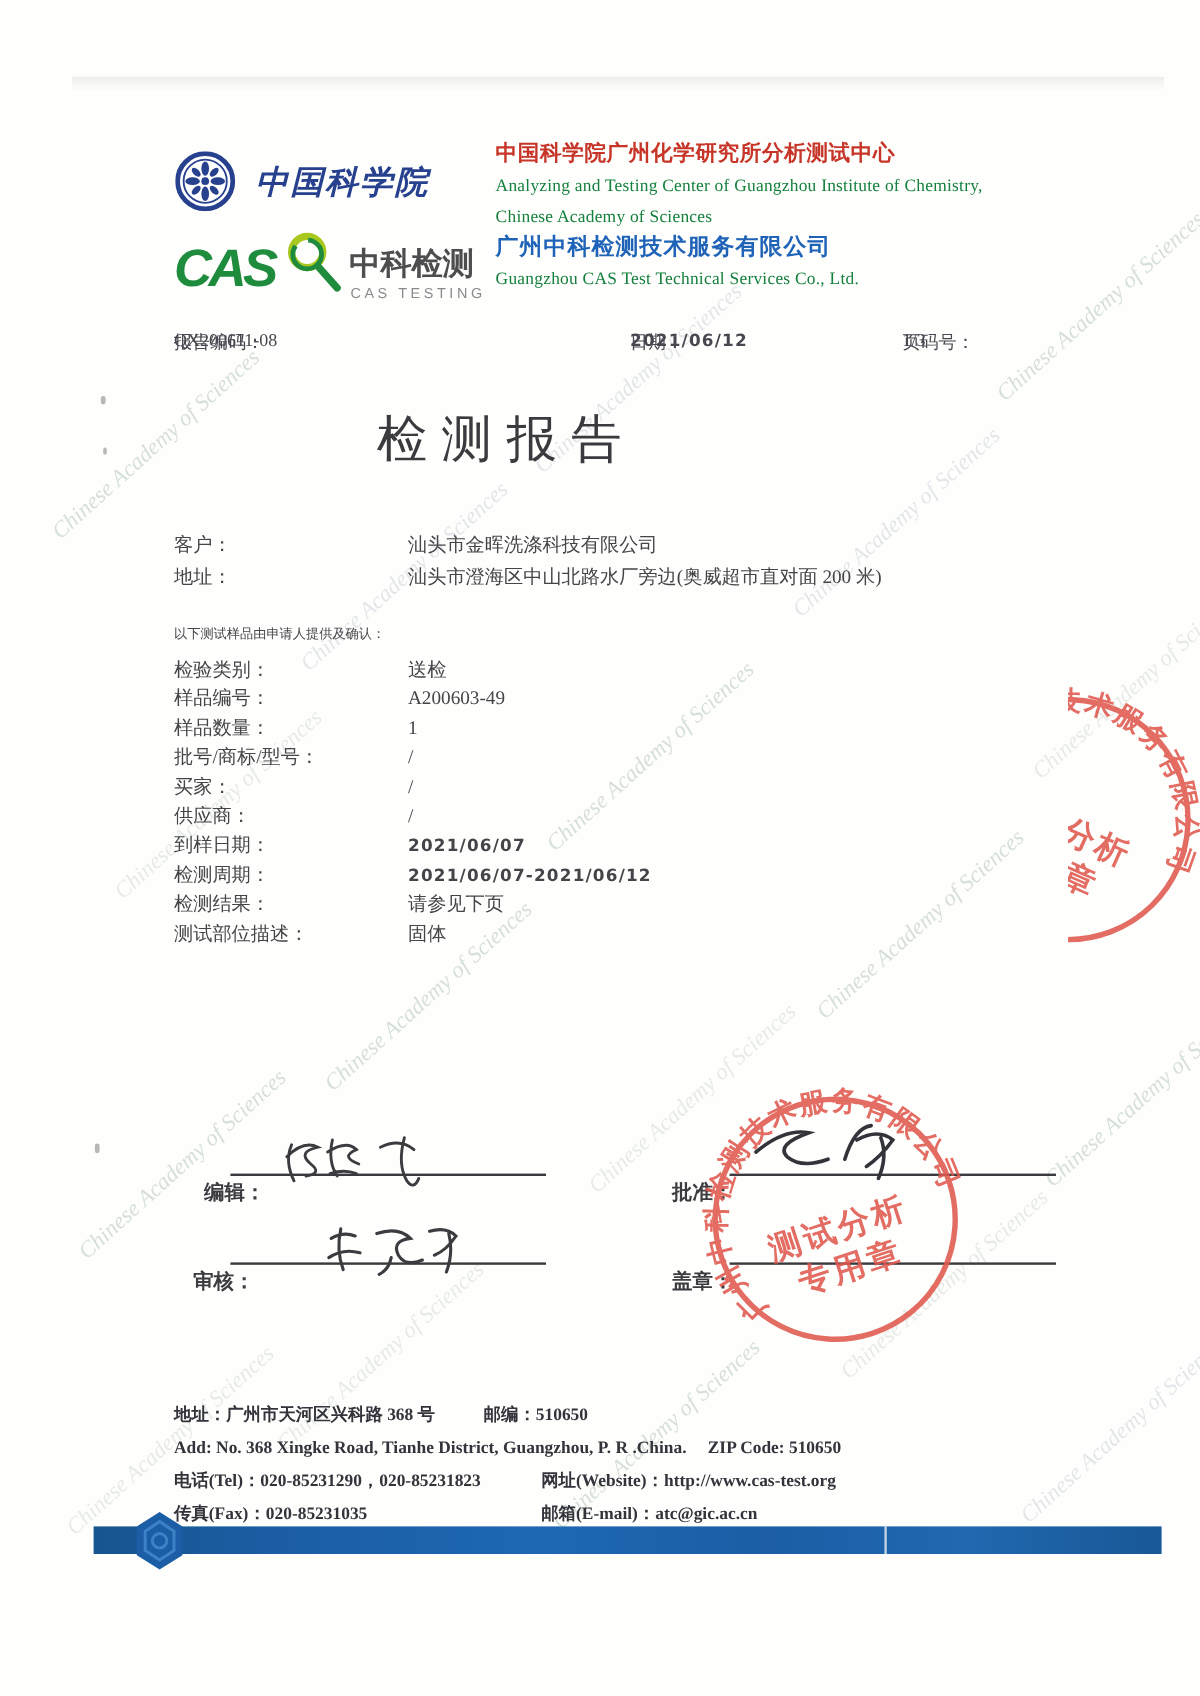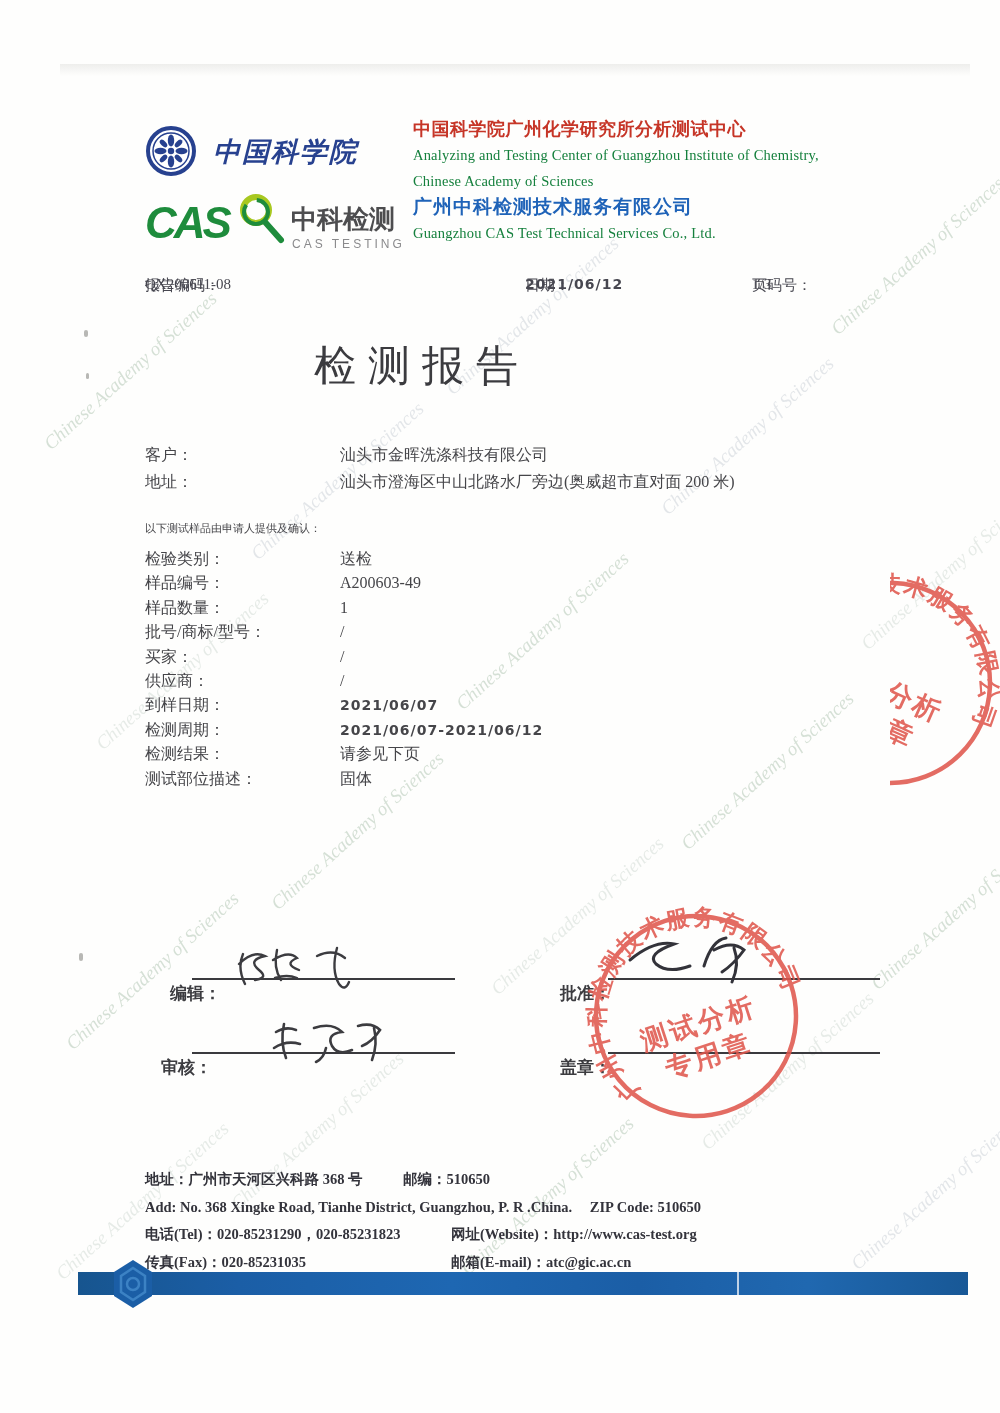--- a/index.html
+++ b/index.html
@@ -21,21 +21,21 @@
   .wm.b{color:rgba(165,175,190,.30);}
 
   
   .hdr-left{position:absolute;left:143px;top:118px;width:250px;}
   .cas-emblem{position:absolute;left:3px;top:8px;width:50px;height:50px;}
   .cas-cn{position:absolute;left:70px;top:16px;font-size:27px;font-weight:bold;
     color:#27418f;letter-spacing:2px;font-style:italic;}
   .castest{position:absolute;left:0;top:72px;width:260px;height:70px;}
   .hdr-right{position:absolute;left:413px;top:116px;width:480px;line-height:26px;}
   .hdr-cn-red{color:#c63527;font-size:18px;font-weight:bold;letter-spacing:.5px;
-    font-family:Liberation Serif, serif;}
+    font-family:Liberation Mono, monospace;}
   .hdr-en{color:#15803d;font-size:14.5px;font-weight:normal;letter-spacing:.2px;}
   .hdr-cn-blue{color:#1f63b8;font-size:19px;font-weight:bold;letter-spacing:1px;
     font-family:"Liberation Sans","DejaVu Sans",sans-serif;}
 
   
   .meta{position:absolute;top:276px;left:0;width:1000px;font-size:15px;color:#474750;}
   .meta span{position:absolute;white-space:nowrap;}
   .m-code{left:145px;}
   .m-date{left:525px;}
   .m-page{left:752px;}

